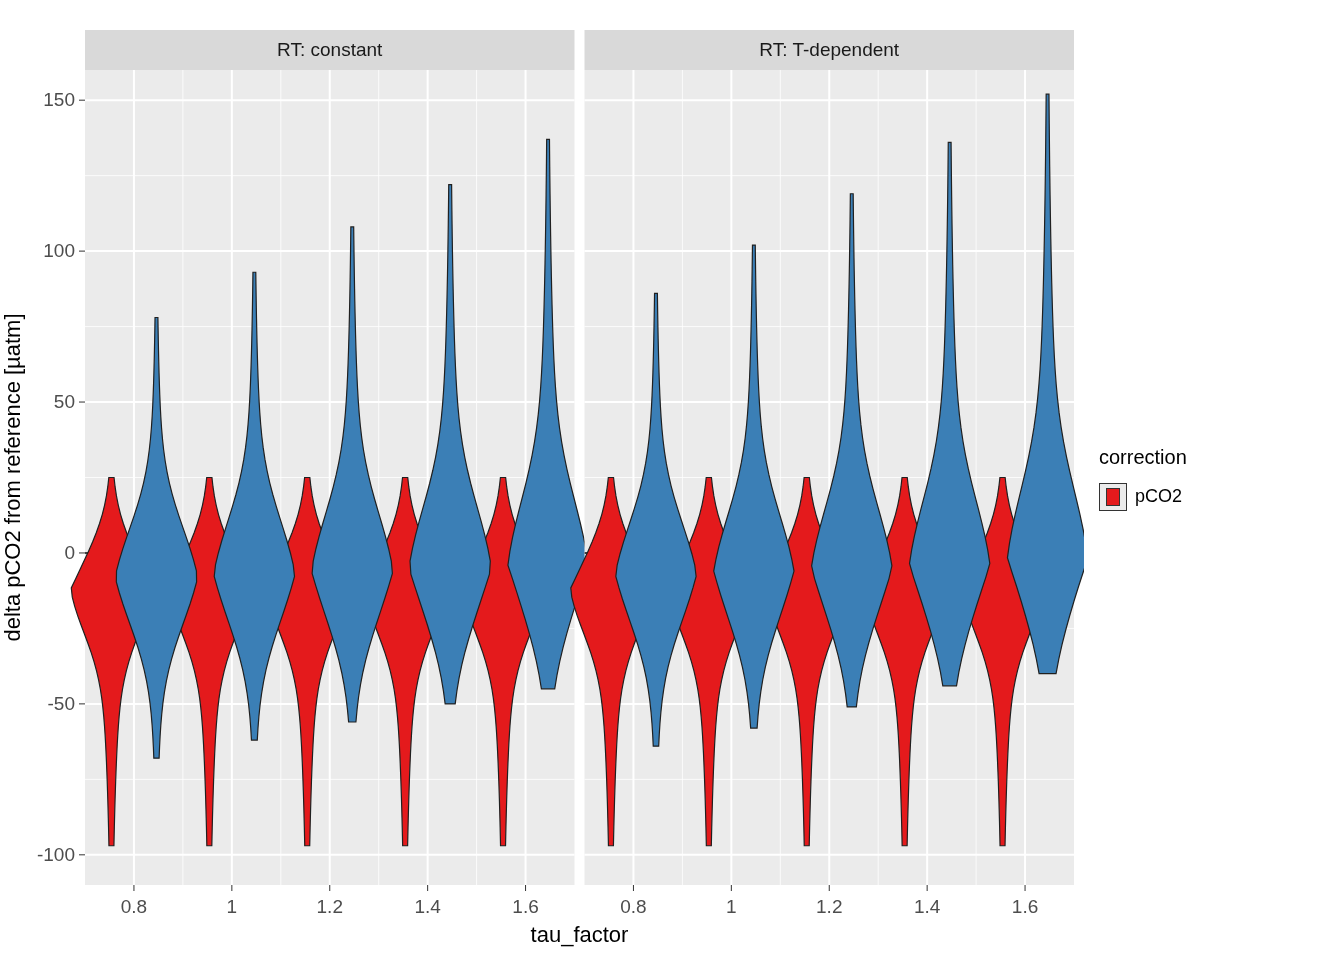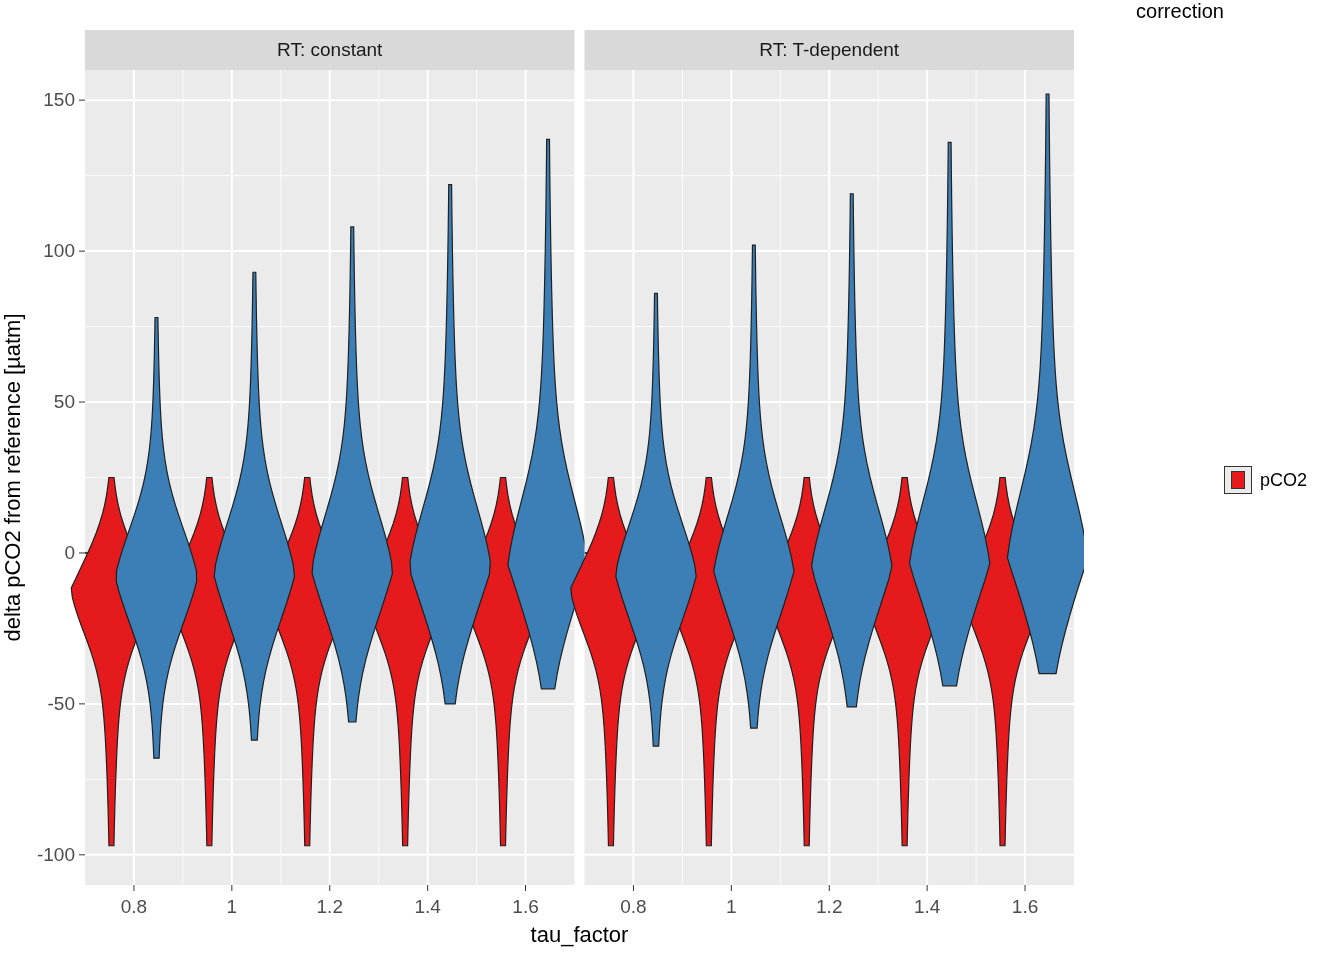--- a/index.html
+++ b/index.html
@@ -16,33 +16,32 @@
     width: 100%;
     height: 100%;
   }
   .chart-area {
     flex: 1;
     position: relative;
   }
   .legend {
     width: 260px;
     display: flex;
-    flex-direction: row;
+    flex-direction: column;
     justify-content: center;
     padding-left: 15px;
   }
   .legend-title {
     font-size: 20px;
     margin-bottom: 10px;
   }
   .legend-item {
     display: flex;
     align-items: center;
     margin: 4px 0;
-    justify-content: center;
   }
   .legend-swatch {
     width: 26px;
     height: 26px;
     border: 1px solid #333;
     margin-right: 8px;
     background: #ebebeb;
     position: relative;
   }
   .legend-swatch::after {

